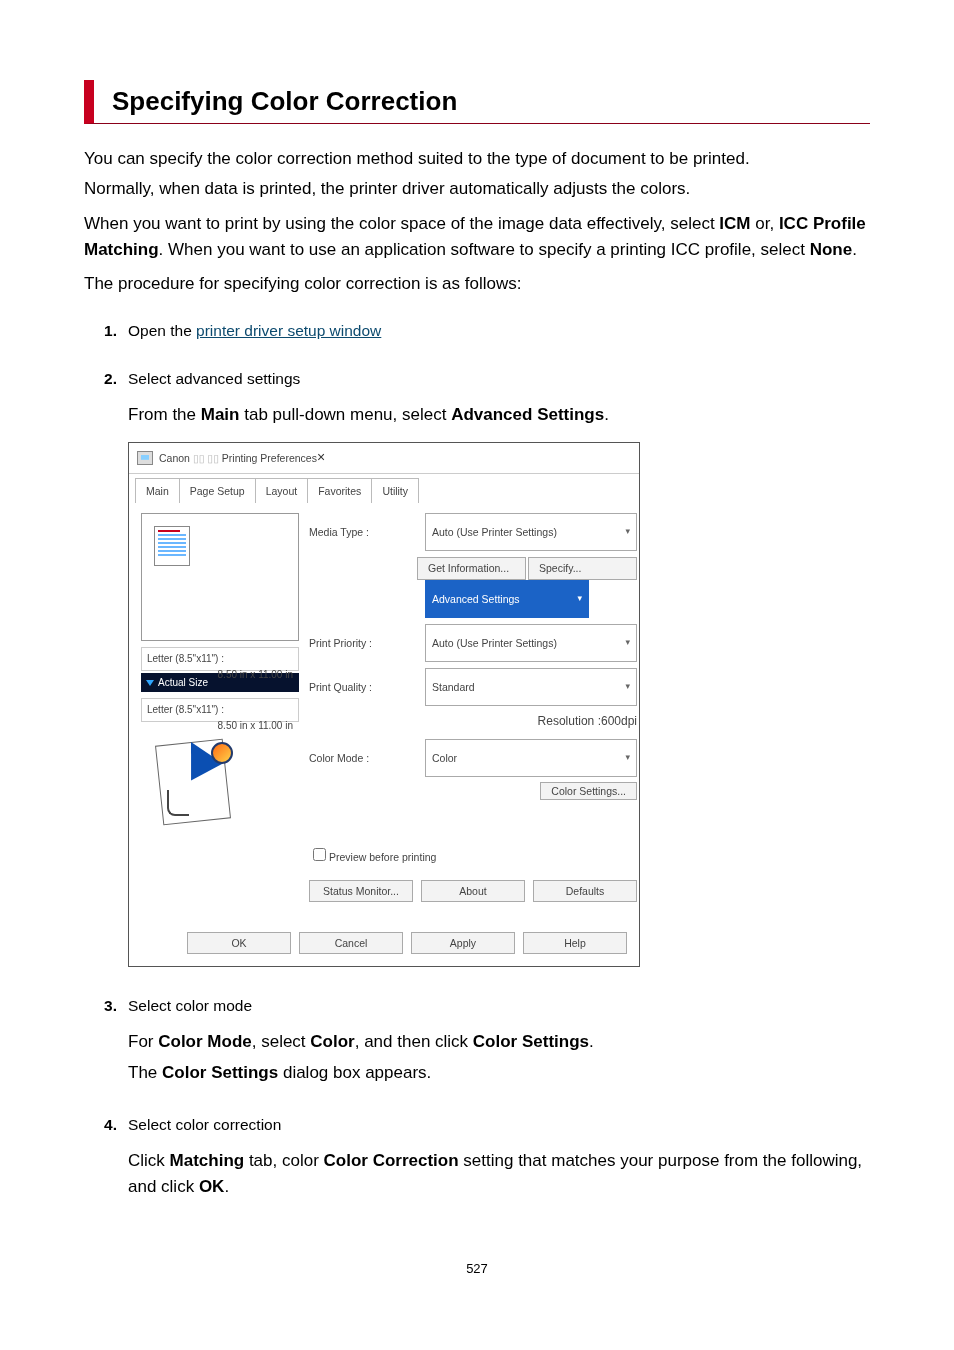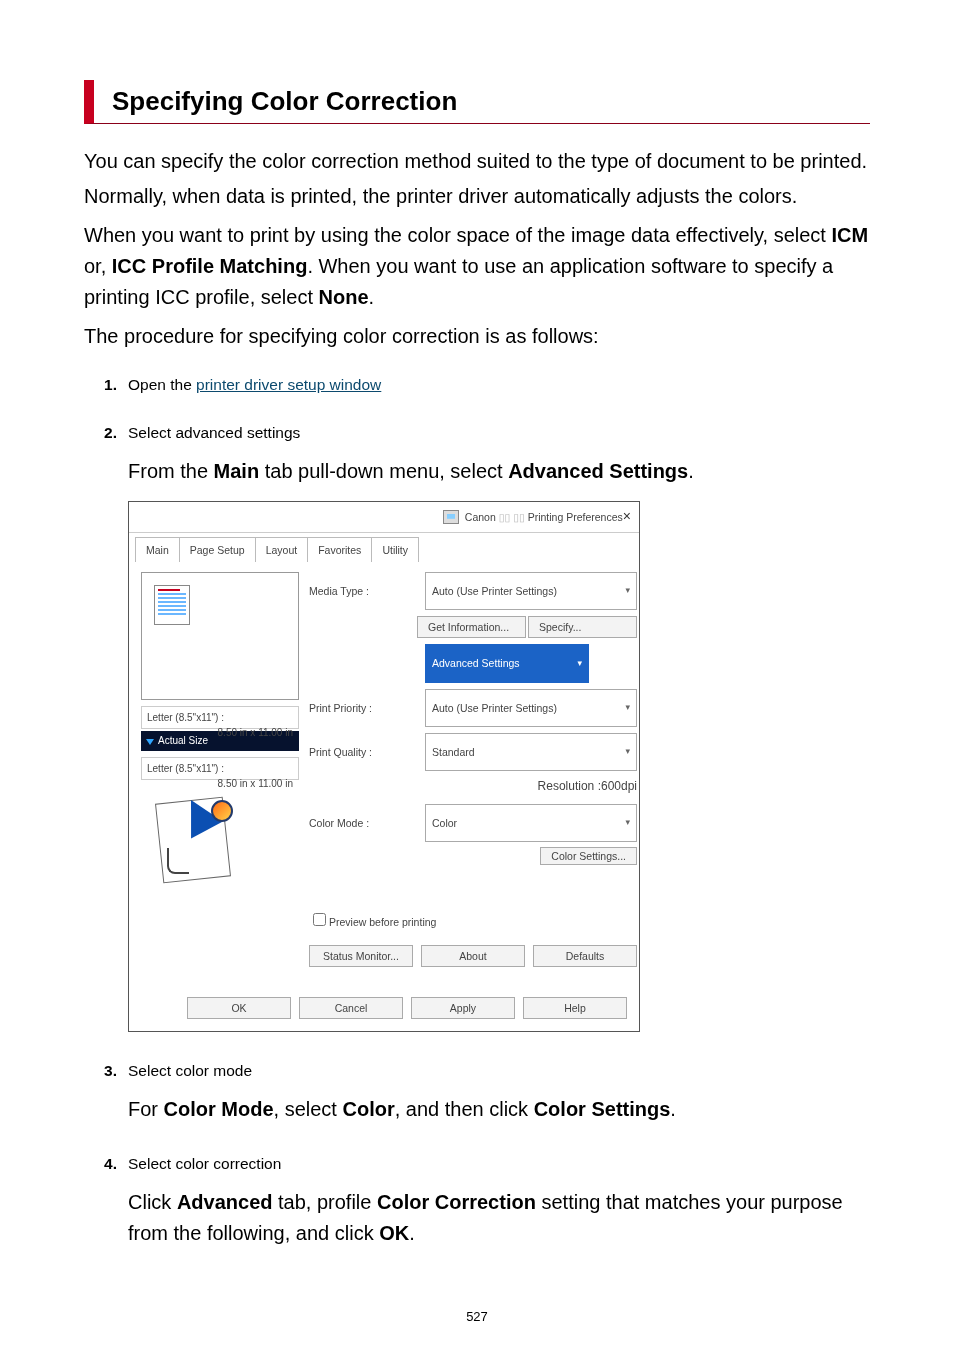--- a/index.html
+++ b/index.html
@@ -18,21 +18,21 @@
     padding: 6px 0 6px 18px;
     border-bottom: 1px solid #8a0019;
     margin-bottom: 22px;
   }
   .title-block h1 {
     font-size: 26px;
     font-weight: bold;
     margin: 0;
   }
   p.body {
-    font-size: 20px;
+    font-size: 17px;
     line-height: 1.55;
     margin: 0 0 4px 0;
   }
   p.spaced {
     margin-top: 8px;
   }
   b { font-weight: bold; }
   ol.steps {
     list-style: none;
     padding: 0;
@@ -67,21 +67,21 @@
     width: 510px;
     border: 1px solid #555;
     background: #fff;
     margin-top: 14px;
     font-size: 10.5px;
     color: #444;
   }
   .dlg-titlebar {
     display: flex;
     align-items: center;
-    justify-content: flex-end;
+    justify-content: flex-start;
     padding: 4px 8px;
     border-bottom: 1px solid #ccc;
   }
   .dlg-titlebar .wt {
     display: flex;
     align-items: center;
     gap: 6px;
   }
   .tiny-printer {
     width: 14px; height: 12px;
@@ -169,21 +169,21 @@
     flex:1; border:1px solid #aaa; background:#fff; padding:10px 6px;
     display:flex; justify-content:space-between; align-items:center;
     font-size:10.5px;
   }
   .sel .chev { font-size:9px; color:#666; }
   .btn {
     border:1px solid #aaa; background:#f3f3f3; padding:2px 10px;
     font-size:10.5px;
   }
   .indent-adv .sel.selected { background:#1b63c6; color:#fff; border-color:#1b63c6;}
-  .row2 { display:flex; gap:2px; margin-left:108px; margin-bottom:6px;}
+  .row2 { display:flex; gap:2px; margin-left:108px; }
   .row2 .btn { flex:1; }
   .right-align { text-align:right; font-size:12px; margin:6px 0 8px 0; }
   .chk { margin-top:16px; font-size:10.5px; }
   .chk input { margin-right:4px; }
   .chk2 { margin-top:46px; font-size:10.5px; }
   .btnrow { display:flex; gap:8px; justify-content:flex-end; margin-top:14px;}
   .btnrow .btn { min-width:82px; text-align:center;}
   .btnrow.outer { padding:8px 12px 12px 12px;}
   .pgnum { text-align:center; font-size:13px; margin-top:60px;}
   .clr { clear:both; }
@@ -345,28 +345,31 @@
 
       </div>
     </li>
 
     <li>
       <div class="step-head">Select color mode</div>
       <div class="step-body">
         <p class="body">
           <span>For </span><b>Color Mode</b><span>, select </span><b>Color</b><span>, and then click </span><b>Color Settings</b><span>.</span>
         </p>
+        <p class="body">
+          <span>The </span><b>Color Settings</b><span> dialog box appears.</span>
+        </p>
       </div>
     </li>
 
     <li>
       <div class="step-head">Select color correction</div>
       <div class="step-body">
         <p class="body">
-          <span>Click </span><b>Advanced</b><span> tab, profile </span><b>Color Correction</b><span> setting that matches your purpose from the following, and click </span><b>OK</b><span>.</span>
+          <span>Click </span><b>Matching</b><span> tab, color </span><b>Color Correction</b><span> setting that matches your purpose from the following, and click </span><b>OK</b><span>.</span>
         </p>
       </div>
     </li>
 
   </ol>
 
   <div class="pgnum">527</div>
 </div>
 
 </body></html>

